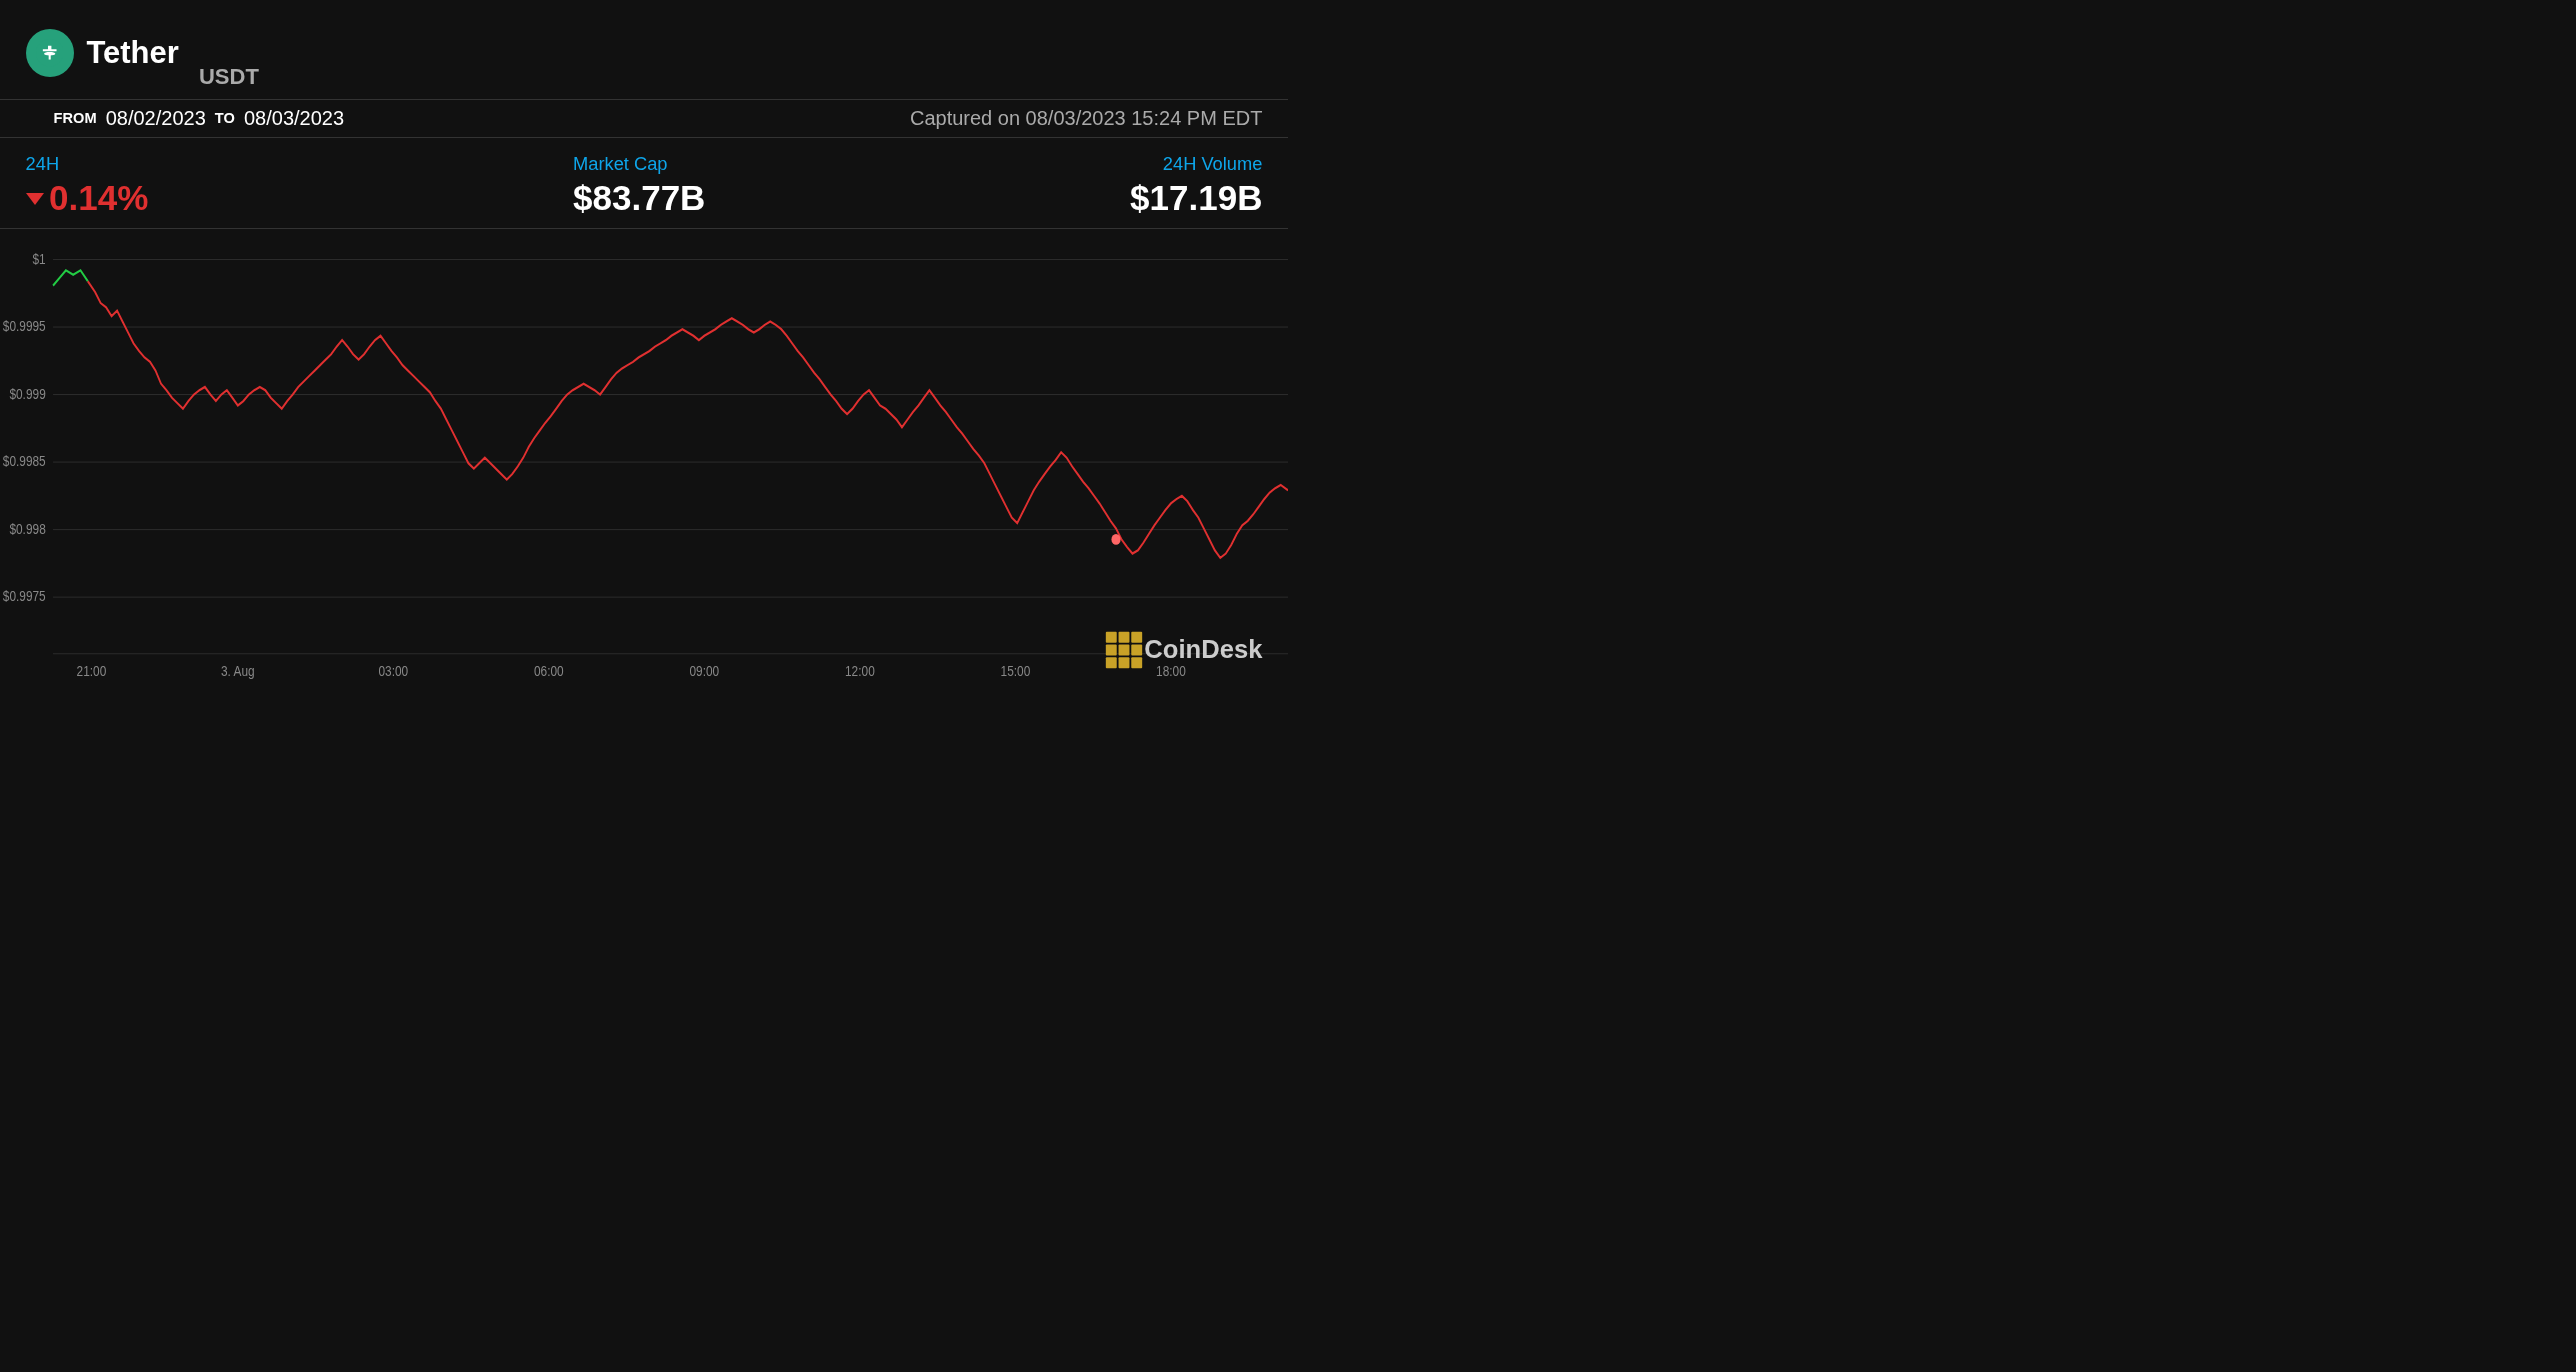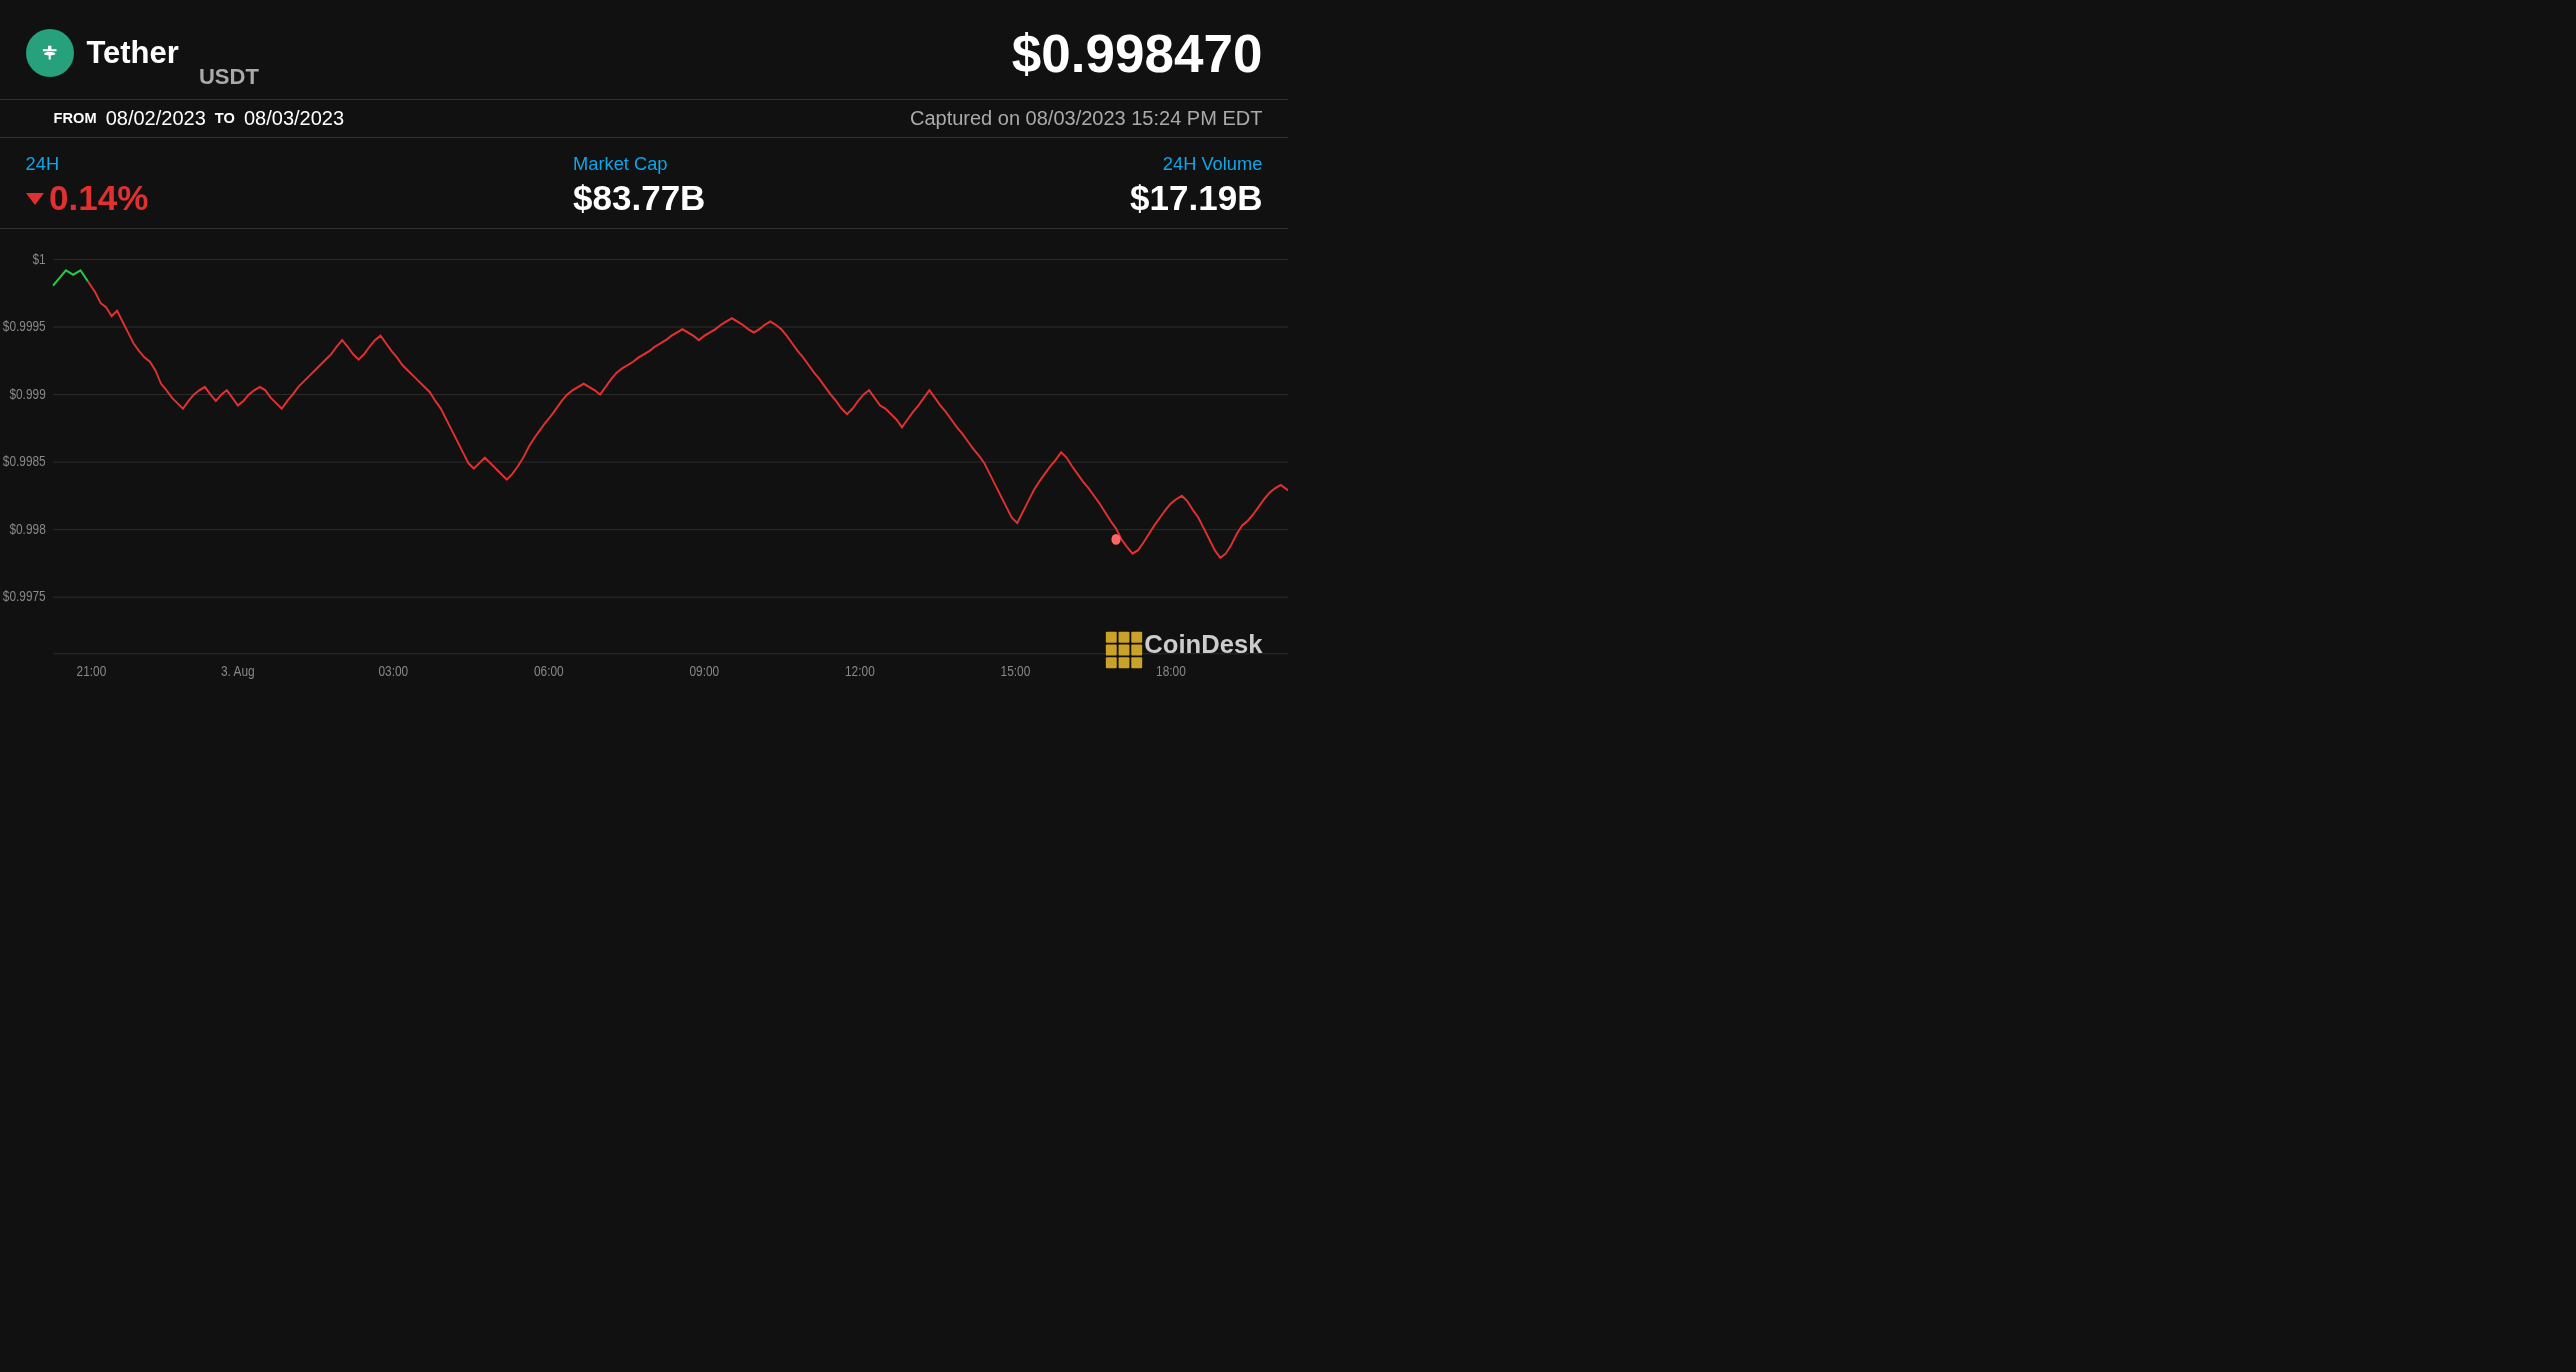--- a/index.html
+++ b/index.html
@@ -136,21 +136,21 @@
     .chart-svg {
       width: 100%;
       height: 100%;
     }
     
     .coindesk-logo {
       position: absolute;
       bottom: 16.5px;
       right: 25.6px;
       display: flex;
-      align-items: flex-start;
+      align-items: center;
       gap: 0;
     }
     .coindesk-icon {
       width: 40px;
       height: 40px;
     }
     .coindesk-text {
       font-size: 25.6px;
       font-weight: 700;
       color: #ccc;
@@ -168,21 +168,20 @@
         <svg viewBox="0 0 40 40" fill="none" xmlns="http://www.w3.org/2000/svg">
           <circle cx="20" cy="20" r="20" fill="#26a17b"></circle>
           <path d="M22.5 10H17.5V15H10V18H30V15H22.5V10Z" fill="white"></path>
           <path d="M20 19C15.5 19 11.8 20 11.8 21.5C11.8 23 15.5 24 20 24C24.5 24 28.2 23 28.2 21.5C28.2 20 24.5 19 20 19Z" fill="white"></path>
           <rect x="18.5" y="23" width="3" height="7" fill="white"></rect>
         </svg>
       </div>
       <span class="coin-name">Tether</span>
       <span class="coin-ticker">USDT</span>
     </div>
-    <div class="current-price">$0.998470</div>
   </div>
 
   <div class="date-row">
     <div class="date-range">
       <span class="date-label">FROM</span>
       <span class="date-value">08/02/2023</span>
       <span class="date-label">TO</span>
       <span class="date-value">08/03/2023</span>
     </div>
     <div class="captured-text">Captured on 08/03/2023 15:24 PM EDT</div>

